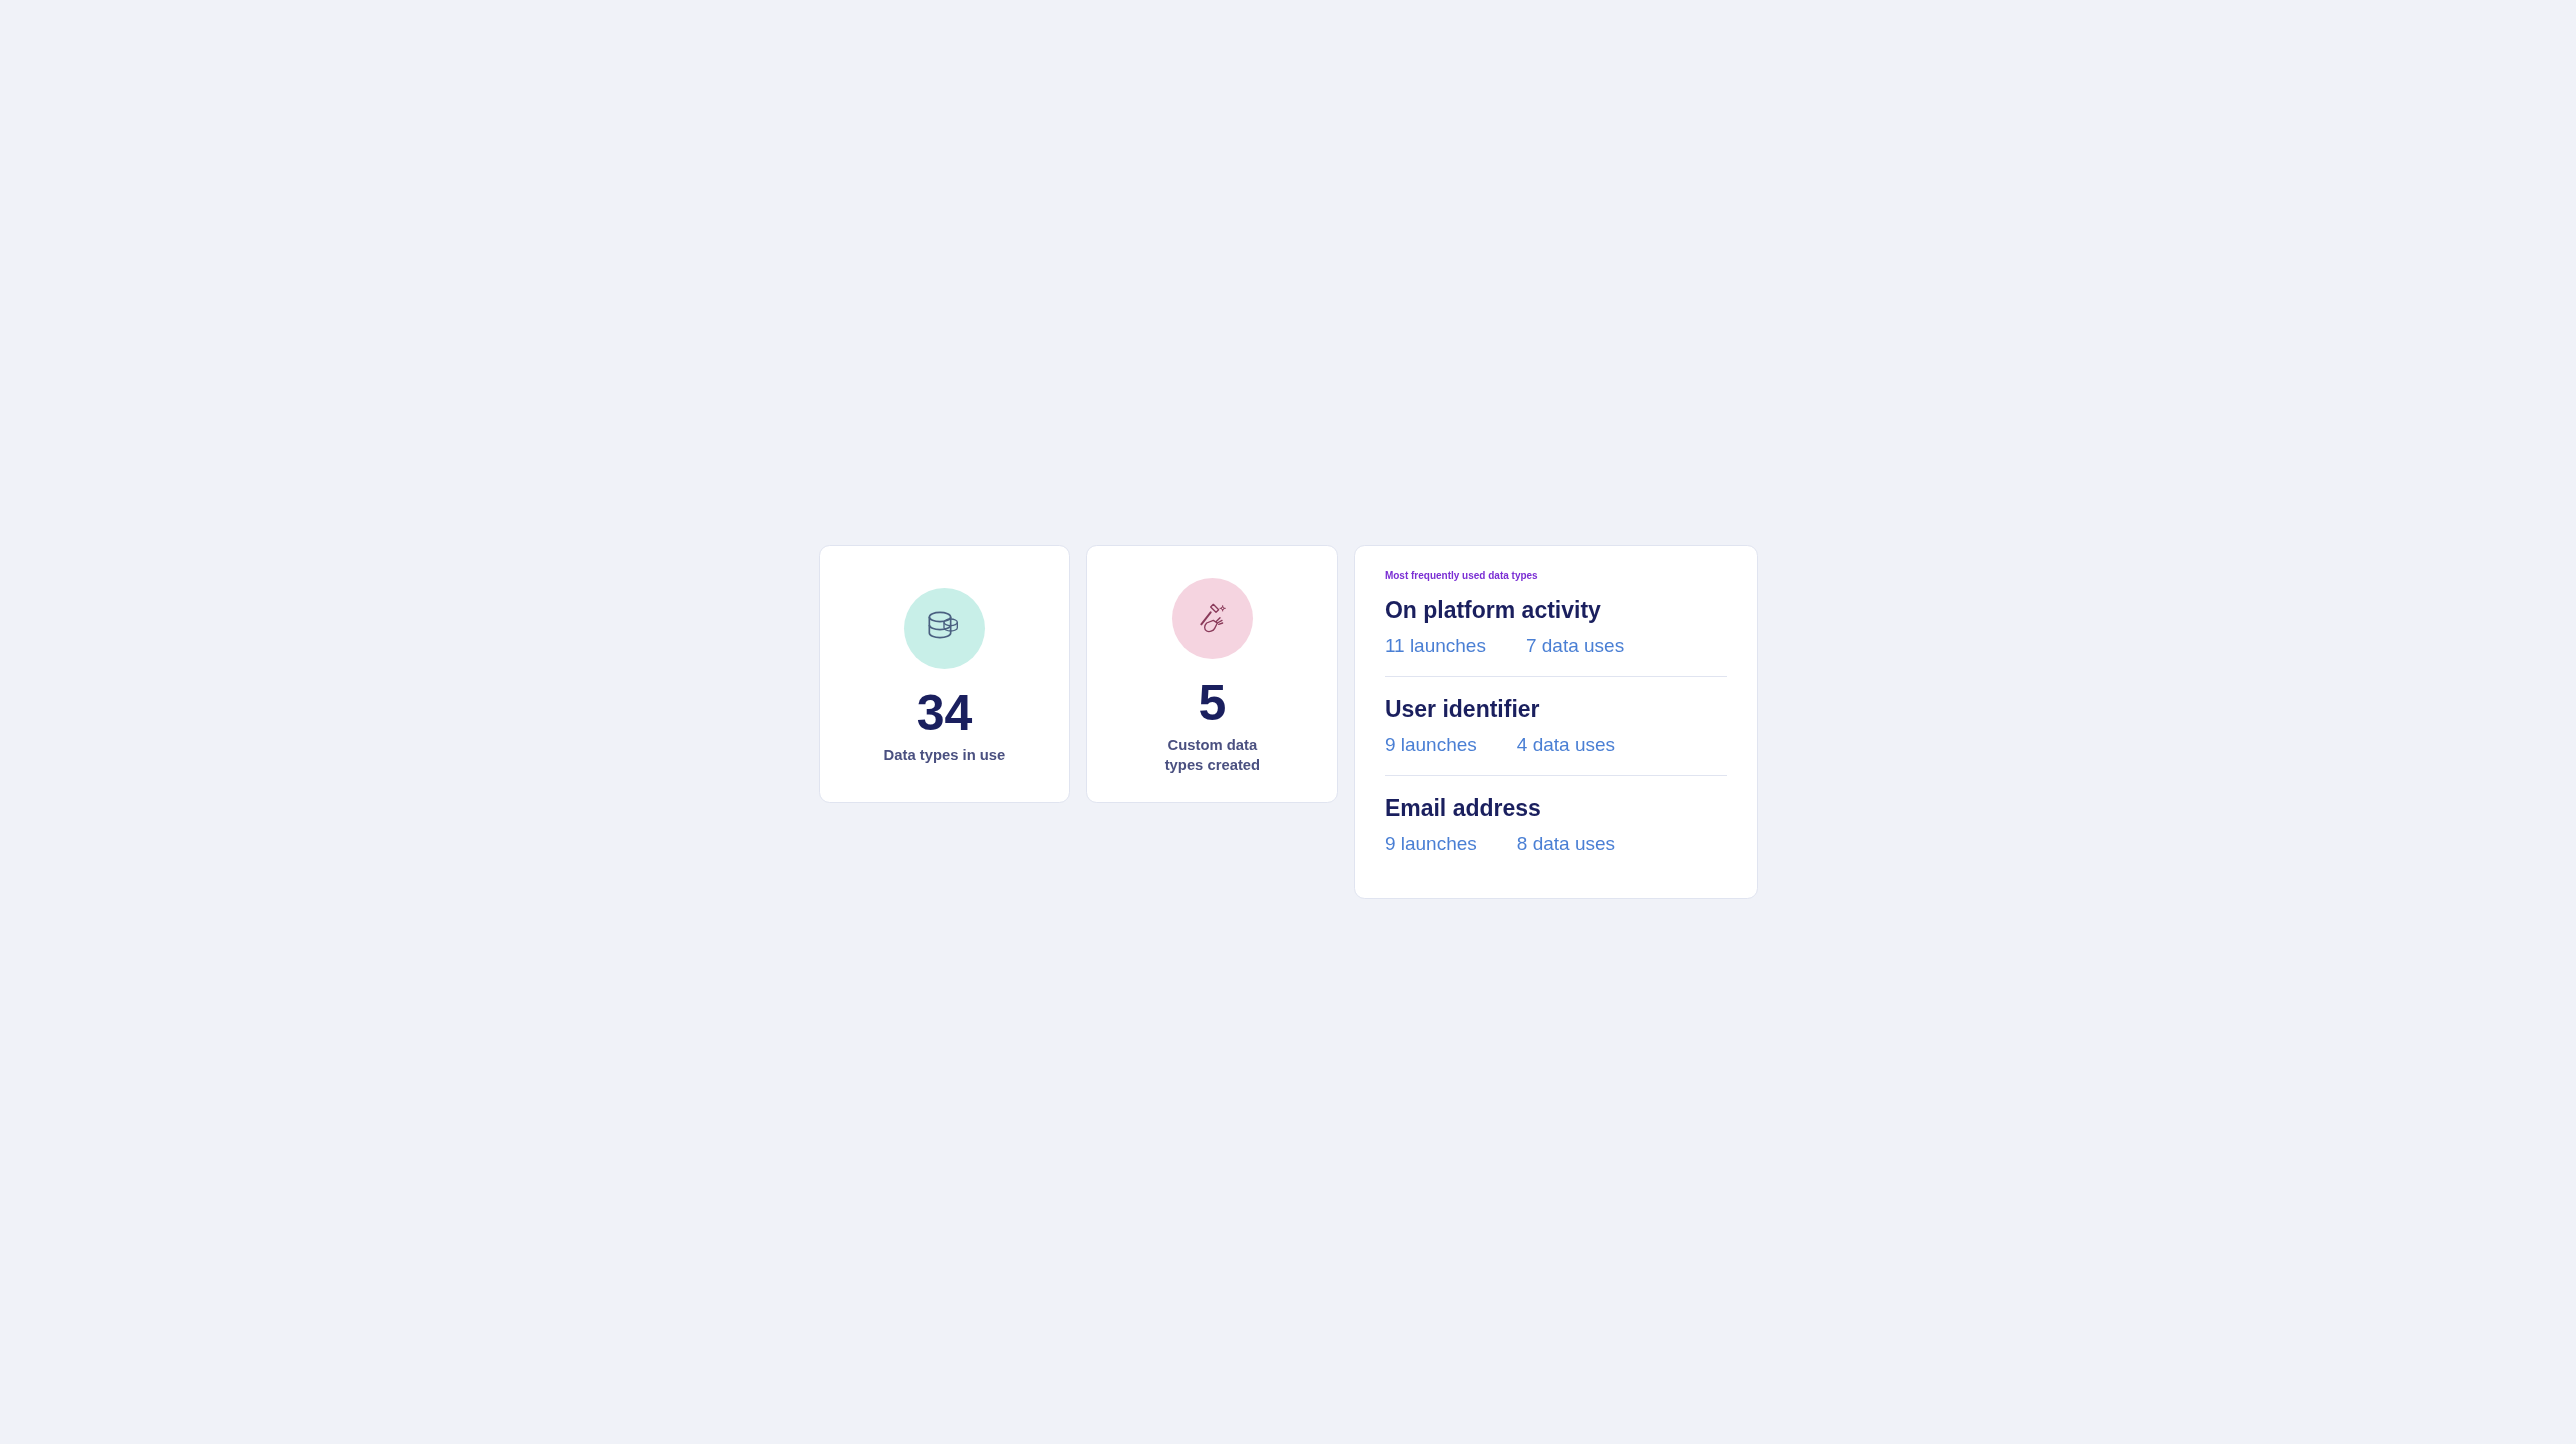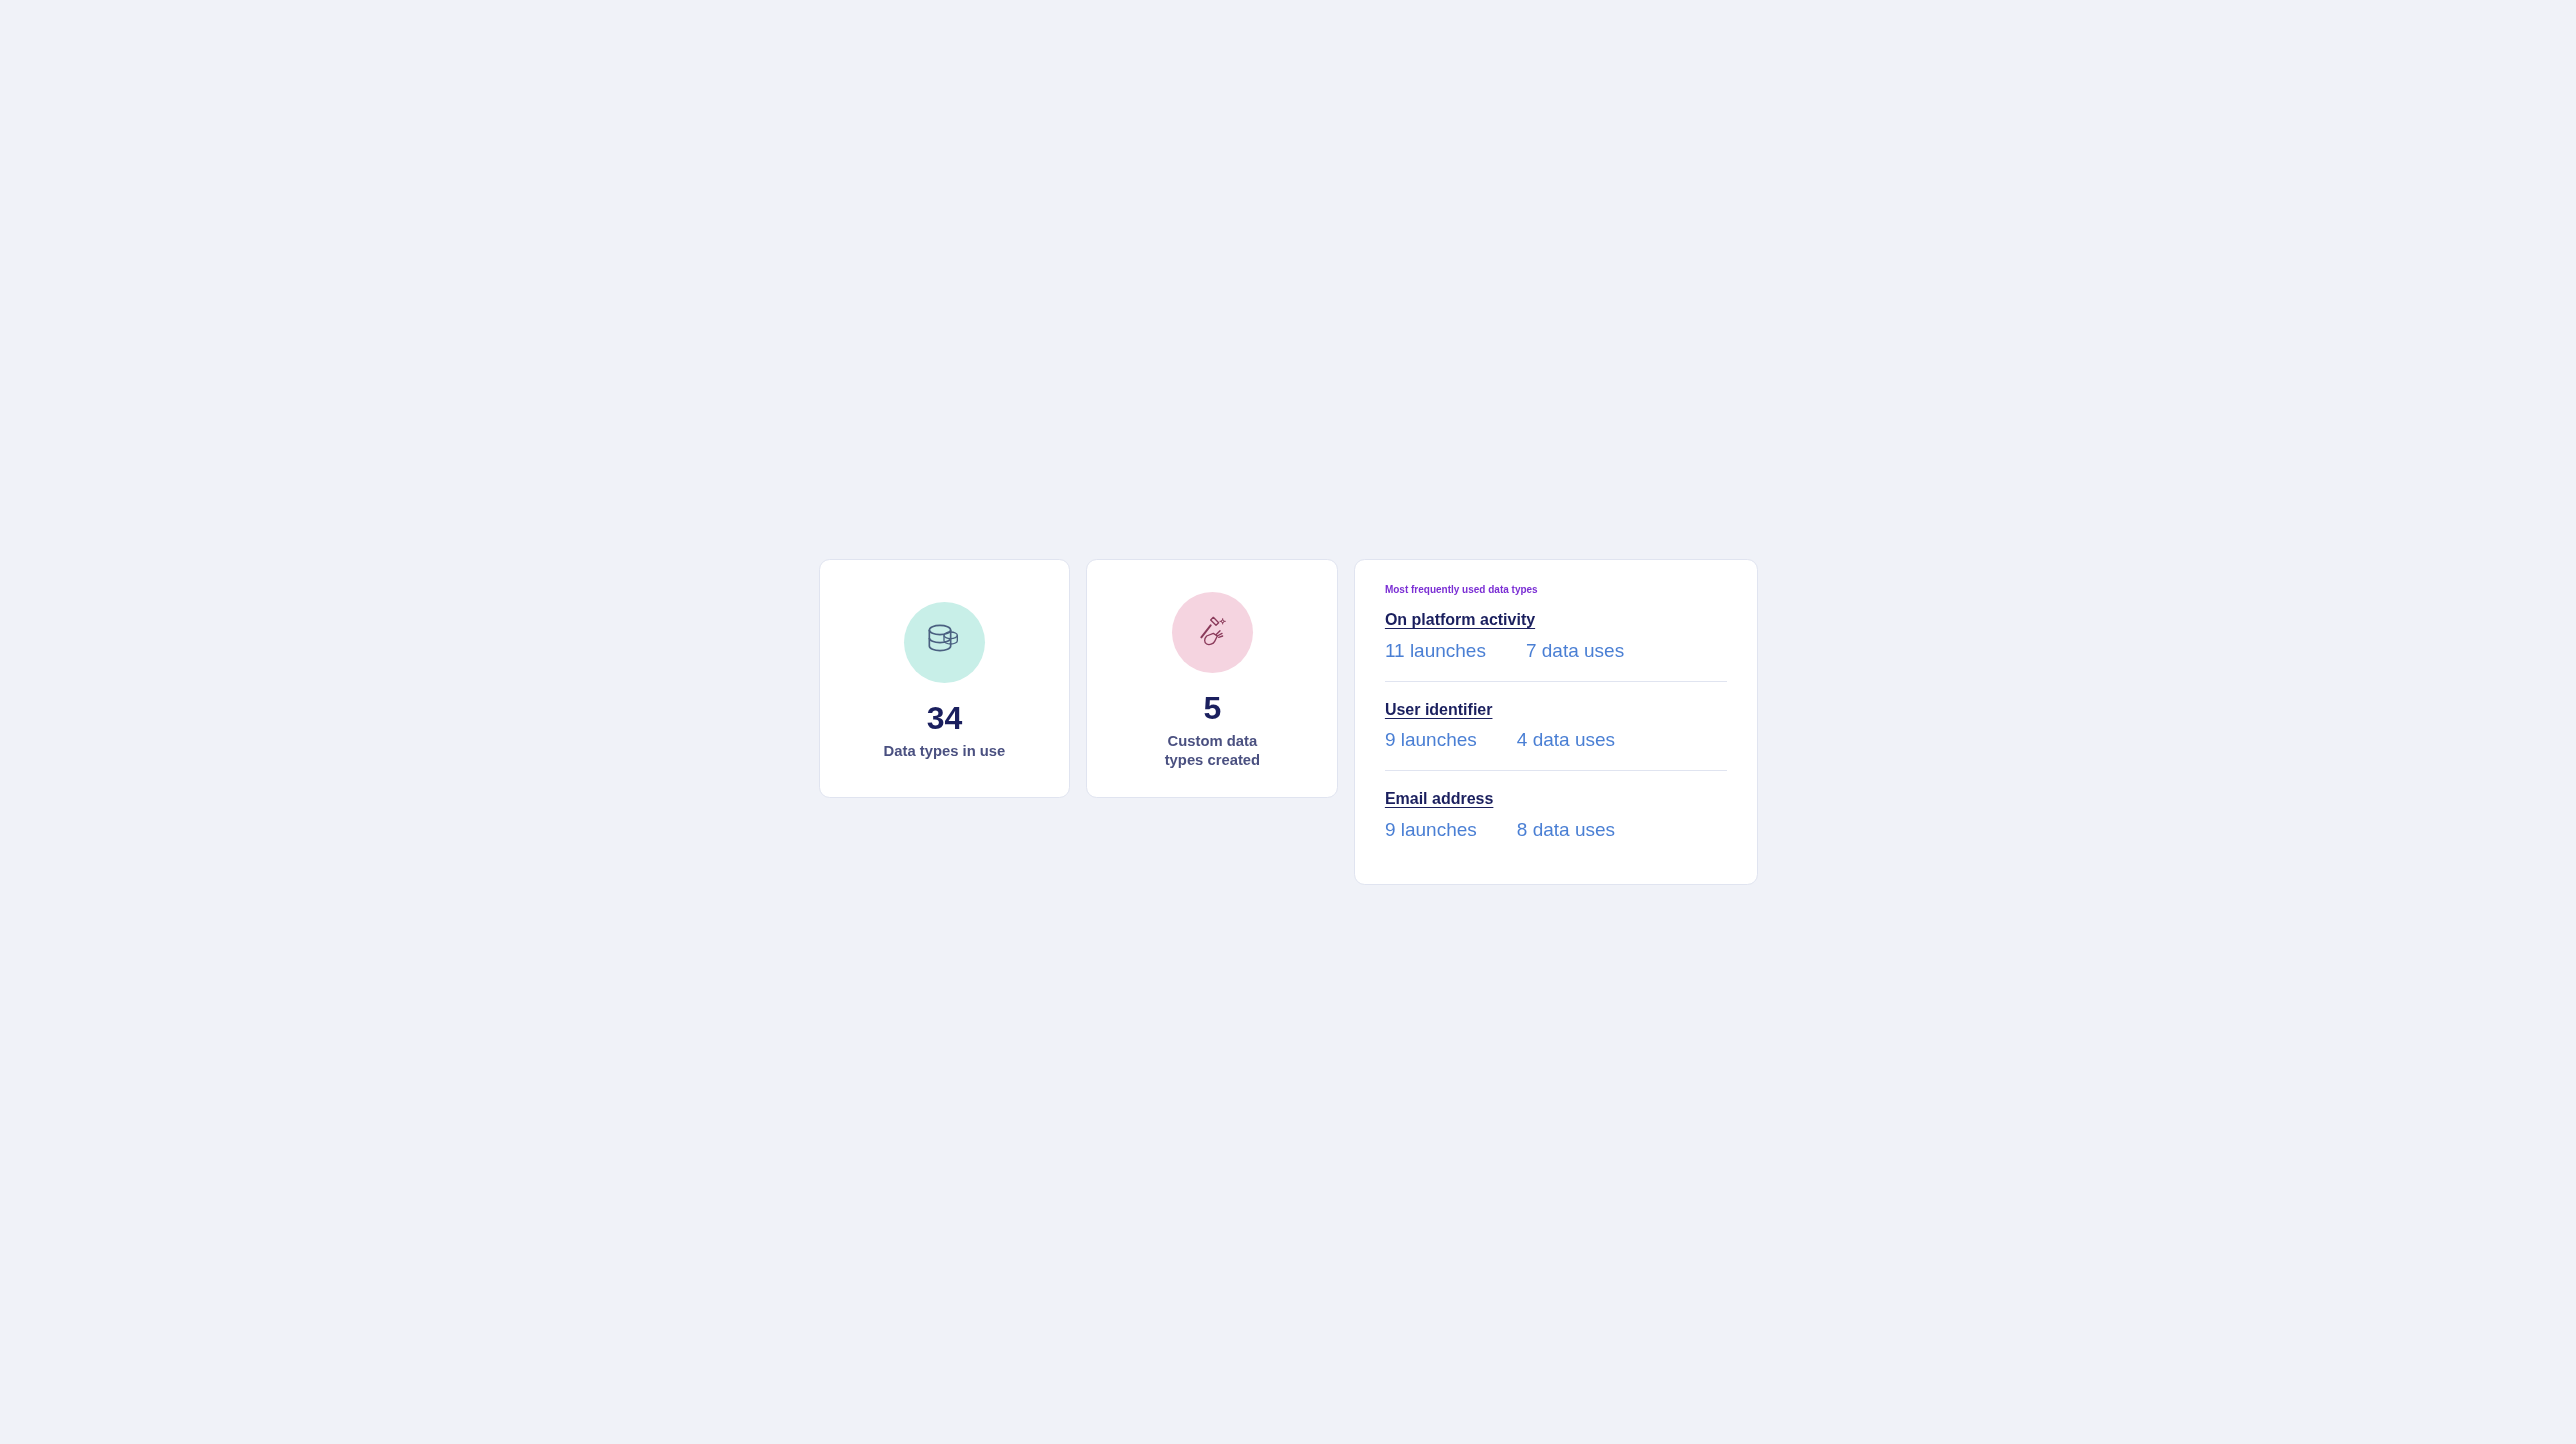--- a/index.html
+++ b/index.html
@@ -64,21 +64,21 @@
     .icon-circle.pink {
       background: #f5d4e0;
     }
 
     .icon-circle svg {
       width: 40px;
       height: 40px;
     }
 
     .stat-number {
-      font-size: 32px;
+      font-size: 50px;
       font-weight: 800;
       color: #1a1f5e;
       line-height: 1;
       margin-bottom: 8px;
     }
 
     .stat-label {
       font-size: 14.8px;
       font-weight: 600;
       color: #4a5080;
@@ -107,24 +107,23 @@
       border-top: 1px solid #e0e4f0;
       padding: 19px 0;
     }
 
     .data-type-item:first-of-type {
       border-top: none;
       padding-top: 0;
     }
 
     .data-type-name {
-      font-size: 16px;
+      font-size: 23px;
       font-weight: 800;
       color: #1a1f5e;
-      text-decoration: underline;
       text-underline-offset: 2.7px;
       margin-bottom: 10.7px;
       display: block;
     }
 
     .data-type-stats {
       display: flex;
       gap: 40px;
     }
 

